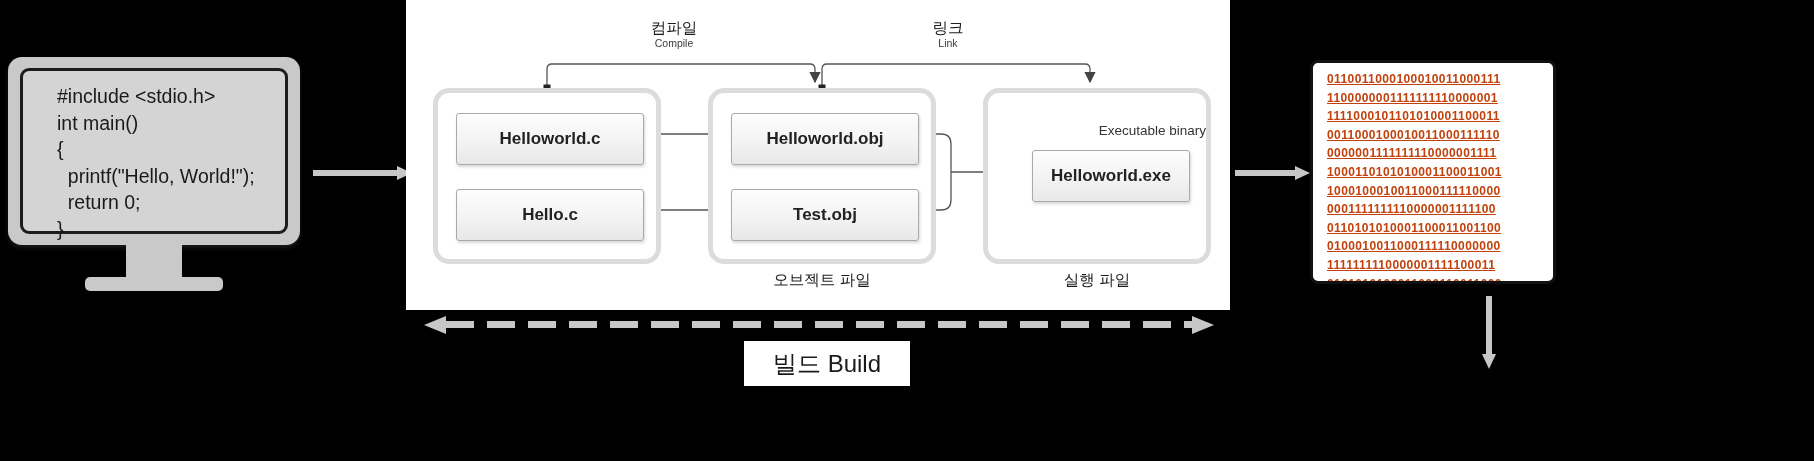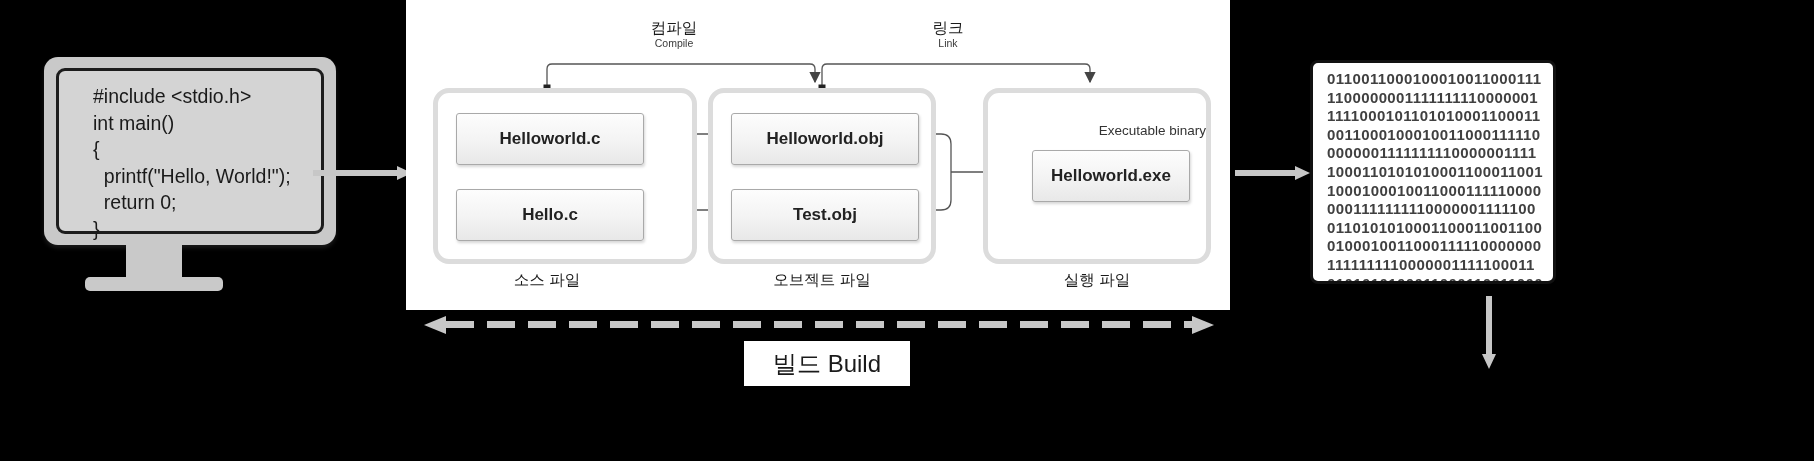--- a/index.html
+++ b/index.html
@@ -4,21 +4,21 @@
 <style>
   html,body{margin:0;padding:0;background:#000;}
   body{width:1814px;height:461px;position:relative;overflow:hidden;
        font-family:"Liberation Sans","DejaVu Sans",sans-serif;}
 
   .stage{position:absolute;inset:0;}
 
   
   .monitor{position:absolute;left:8px;top:57px;width:292px;height:188px;
            background:#c9c9c9;border-radius:14px;
-           box-shadow:0 3px 4px rgba(255,255,255,.10);margin-left:36px;}
+           box-shadow:0 3px 4px rgba(255,255,255,.10);}
   .monitor-screen{position:absolute;left:12px;top:11px;right:12px;bottom:11px;
            background:#d4d4d4;border:3px solid #1c1c1c;border-radius:9px;
            box-sizing:border-box;padding:12px 0 0 34px;}
   .code-line{font-size:19.5px;line-height:26.5px;color:#1a1a1a;white-space:pre;}
   .mon-neck{position:absolute;left:126px;top:245px;width:56px;height:32px;background:#c9c9c9;}
   .mon-base{position:absolute;left:85px;top:277px;width:138px;height:14px;
             background:#c9c9c9;border-radius:5px;}
 
   
   .ga{position:absolute;height:14px;}
@@ -38,21 +38,21 @@
   #arrow-binary-down .shaft{position:absolute;left:4px;top:0;width:6px;height:58px;background:#c7c7c7;}
   #arrow-binary-down .head{position:absolute;left:0;top:58px;width:0;height:0;
             border-left:7px solid transparent;border-right:7px solid transparent;
             border-top:15px solid #c7c7c7;}
 
   
   .panel{position:absolute;left:406px;top:0;width:824px;height:310px;background:#fff;}
 
   .grp{position:absolute;border:5px solid #dcdcdc;border-radius:16px;background:#fff;
        box-sizing:border-box;}
-  #group-source{left:27px;top:88px;width:264px;height:176px;}
+  #group-source{left:27px;top:88px;width:228px;height:176px;}
   #group-object{left:302px;top:88px;width:228px;height:176px;}
   #group-exe{left:577px;top:88px;width:228px;height:176px;}
 
   .fbox{position:absolute;left:18px;width:188px;height:52px;box-sizing:border-box;
         border:1px solid #a9a9a9;border-radius:3px;
         background:linear-gradient(to bottom,#fdfdfd 0%,#f3f3f3 55%,#e8e8e8 100%);
         box-shadow:1px 2px 3px rgba(0,0,0,.16);
         display:flex;align-items:center;justify-content:center;
         font-size:17px;font-weight:bold;color:#222;}
   .fbox.row1{top:20px;}
@@ -78,22 +78,22 @@
   .phase .en{font-size:10.5px;color:#3a3a3a;line-height:13px;}
   #phase-compile{left:178px;top:18px;}
   #phase-link{left:452px;top:18px;}
 
   svg.wires{position:absolute;left:0;top:0;width:824px;height:310px;overflow:visible;}
 
   
   #binary-card{position:absolute;left:1310px;top:60px;width:246px;height:224px;
        background:#fff;border:3px solid #111;border-radius:8px;box-sizing:border-box;
        padding:7px 0 0 14px;overflow:hidden;}
-  .bin-line{font-size:15px;line-height:18.6px;font-weight:bold;color:#404040;
-            letter-spacing:.4px;white-space:pre;}
+  .bin-line{font-size:12px;line-height:18.6px;font-weight:bold;color:#c2410c;
+            letter-spacing:.4px;white-space:pre;text-decoration:underline;}
 
   
   #build-arrow{position:absolute;left:424px;top:316px;width:790px;height:18px;}
   #build-arrow .dline{position:absolute;left:22px;top:5px;width:746px;height:7px;
        background:repeating-linear-gradient(to right,#c7c7c7 0 28px,transparent 28px 41px);}
   #build-arrow .hl{position:absolute;left:0;top:0;width:0;height:0;
        border-top:9px solid transparent;border-bottom:9px solid transparent;
        border-right:22px solid #c7c7c7;}
   #build-arrow .hr{position:absolute;right:0;top:0;width:0;height:0;
        border-top:9px solid transparent;border-bottom:9px solid transparent;
@@ -159,21 +159,20 @@
       <path d="M492,134 L535,134 Q545,134 545,144 L545,200 Q545,210 535,210 L492,210" fill="none" stroke="#555" stroke-width="1.3"></path>
       <rect x="488.5" y="130.5" width="7" height="7" fill="#222"></rect>
       <rect x="488.5" y="206.5" width="7" height="7" fill="#222"></rect>
       <line x1="545" y1="172" x2="614" y2="172" stroke="#555" stroke-width="1.3" marker-end="url(#ar)"></line>
     </svg>
 
     <div class="grp" id="group-source">
       <div class="fbox row1">Helloworld.c</div>
       <div class="fbox row2">Hello.c</div>
     </div>
-    <div class="grp-label" id="label-source">소스 파일</div>
 
     <div class="grp" id="group-object">
       <div class="fbox row1">Helloworld.obj</div>
       <div class="fbox row2">Test.obj</div>
     </div>
     <div class="grp-label" id="label-object">오브젝트 파일</div>
 
     <div class="grp" id="group-exe">
       <div id="label-exe-binary">Executable binary</div>
       <div id="box-exe">Helloworld.exe</div>

